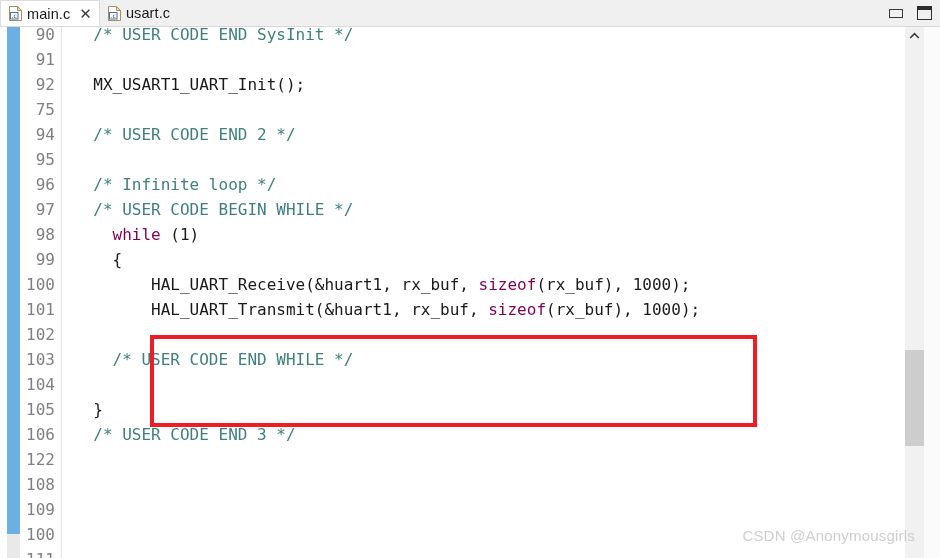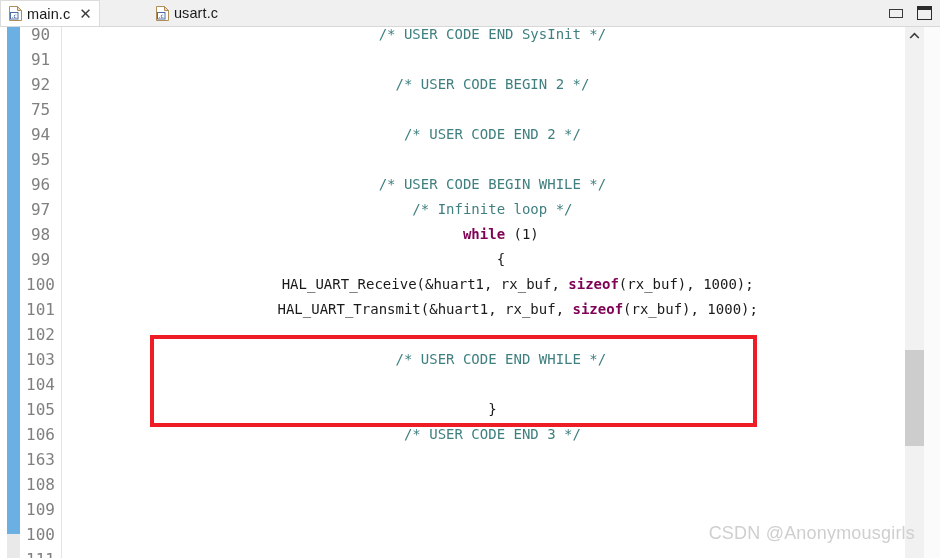--- a/index.html
+++ b/index.html
@@ -29,21 +29,20 @@
   .tabbar {
     position: absolute;
     left: 0; top: 0;
     width: 940px;
     height: 27px;
     background: #f0f0f0;
     border-bottom: 1px solid #d8d8d8;
     box-sizing: border-box;
     display: flex;
     align-items: flex-end;
-    gap: 48px;
   }
   .tab {
     height: 26px;
     display: flex;
     align-items: center;
     padding: 0 7px 0 8px;
     box-sizing: border-box;
     font-family: "Liberation Sans", sans-serif;
     font-size: 14.5px;
     color: #1a1a1a;
@@ -149,41 +148,39 @@
     top: -5px;
     text-align: right;
   }
   .lnum {
     height: 25px;
     line-height: 25px;
     font-family: "DejaVu Sans Mono", monospace;
     font-size: 16px;
     color: #808080;
     white-space: pre;
-    text-align: center;
   }
 
   
   .code {
     position: absolute;
     left: 74px;
     top: -5px;
     width: 820px;
   }
   .cline {
     height: 25px;
     line-height: 25px;
     font-family: "DejaVu Sans Mono", monospace;
-    font-size: 14px;
+    font-size: 16px;
     color: #1a1a1a;
     white-space: pre;
-    text-align: center;
   }
   .cmt { color: #3f7f7f; }
-  .kw  { color: #7f0055; font-weight: bold; }
+  .kw  { color: #7f0055; font-weight: normal; }
 
   
   .redbox {
     position: absolute;
     left: 150px;
     top: 308px;
     width: 607px;
     height: 92px;
     border: 4px solid #ee1c25;
     box-sizing: border-box;
@@ -223,21 +220,21 @@
     width: 16px; height: 531px;
     background: #fbfbfb;
   }
 
   
   .watermark {
     position: absolute;
     right: 25px;
     bottom: 14px;
     font-family: "Liberation Sans", sans-serif;
-    font-size: 18px;
+    font-size: 15px;
     color: #cfcfcf;
     letter-spacing: .2px;
     white-space: nowrap;
   }
 </style>
 </head>
 <body>
 
 <div class="window">
 
@@ -291,37 +288,37 @@
           <div class="lnum">97</div>
           <div class="lnum">98</div>
           <div class="lnum">99</div>
           <div class="lnum">100</div>
           <div class="lnum">101</div>
           <div class="lnum">102</div>
           <div class="lnum">103</div>
           <div class="lnum">104</div>
           <div class="lnum">105</div>
           <div class="lnum">106</div>
-          <div class="lnum">163</div>
+          <div class="lnum">122</div>
           <div class="lnum">108</div>
           <div class="lnum">109</div>
           <div class="lnum">100</div>
           <div class="lnum">111</div>
         </div>
     </div>
 
     <div class="code" id="code-lines">
         <div class="cline"><span class="cmt">  /* USER CODE END SysInit */</span></div>
         <div class="cline"><span></span></div>
-        <div class="cline"><span class="cmt">  /* USER CODE BEGIN 2 */</span></div>
+        <div class="cline"><span>  MX_USART1_UART_Init();</span></div>
         <div class="cline"><span></span></div>
         <div class="cline"><span class="cmt">  /* USER CODE END 2 */</span></div>
         <div class="cline"><span></span></div>
+        <div class="cline"><span class="cmt">  /* Infinite loop */</span></div>
         <div class="cline"><span class="cmt">  /* USER CODE BEGIN WHILE */</span></div>
-        <div class="cline"><span class="cmt">  /* Infinite loop */</span></div>
         <div class="cline"><span>    </span><span class="kw">while</span><span> (1)</span></div>
         <div class="cline"><span>    {</span></div>
         <div class="cline"><span>        HAL_UART_Receive(&amp;huart1, rx_buf, </span><span class="kw">sizeof</span><span>(rx_buf), 1000);</span></div>
         <div class="cline"><span>        HAL_UART_Transmit(&amp;huart1, rx_buf, </span><span class="kw">sizeof</span><span>(rx_buf), 1000);</span></div>
         <div class="cline"><span></span></div>
         <div class="cline"><span class="cmt">    /* USER CODE END WHILE */</span></div>
         <div class="cline"><span></span></div>
         <div class="cline"><span>  }</span></div>
         <div class="cline"><span class="cmt">  /* USER CODE END 3 */</span></div>
       </div>

